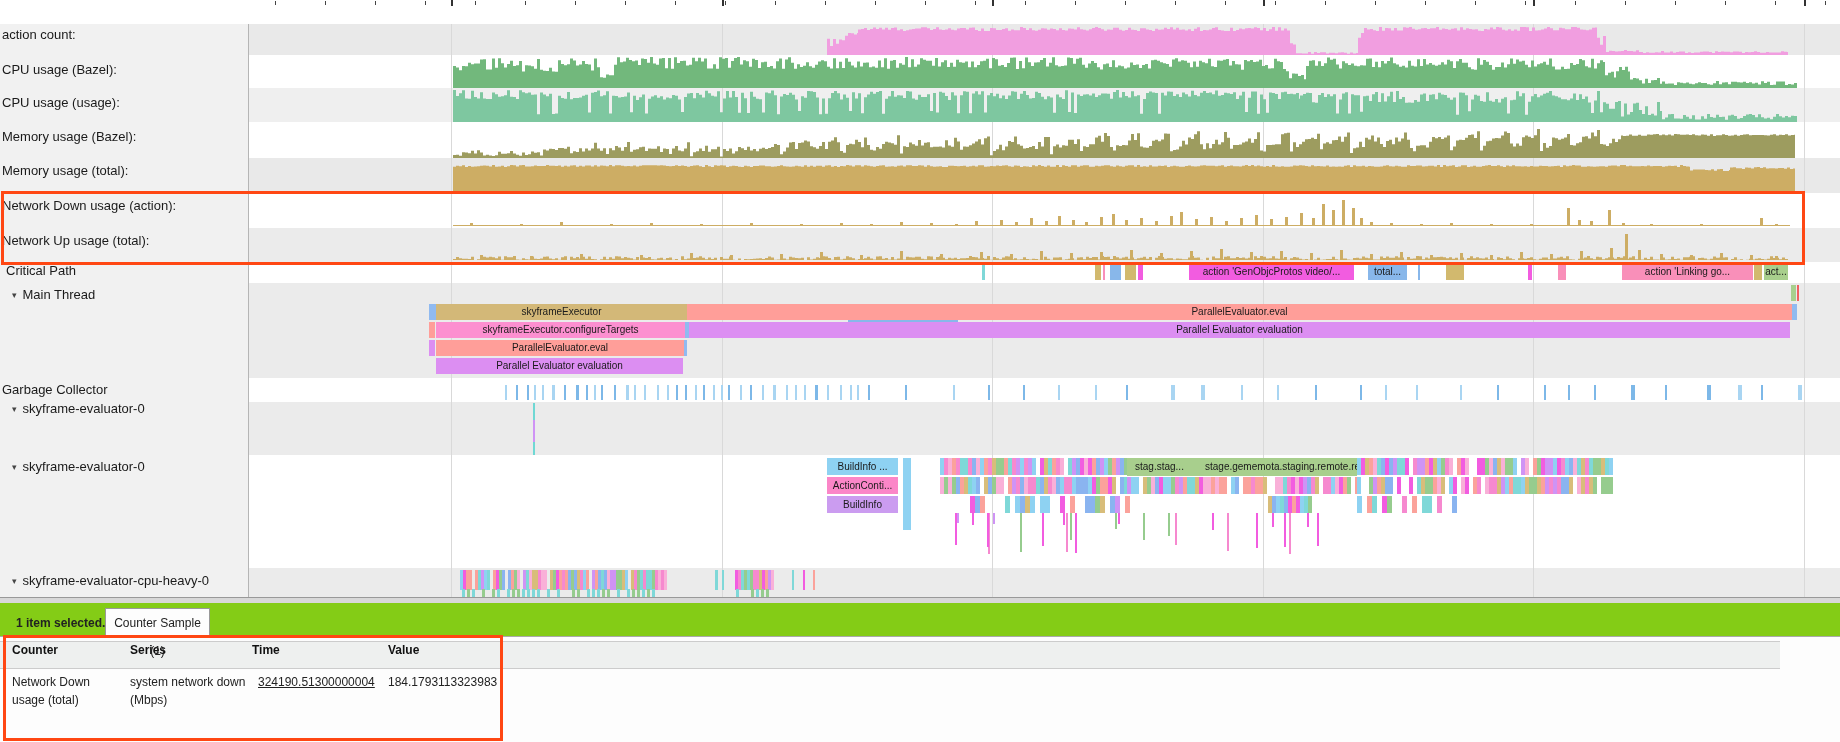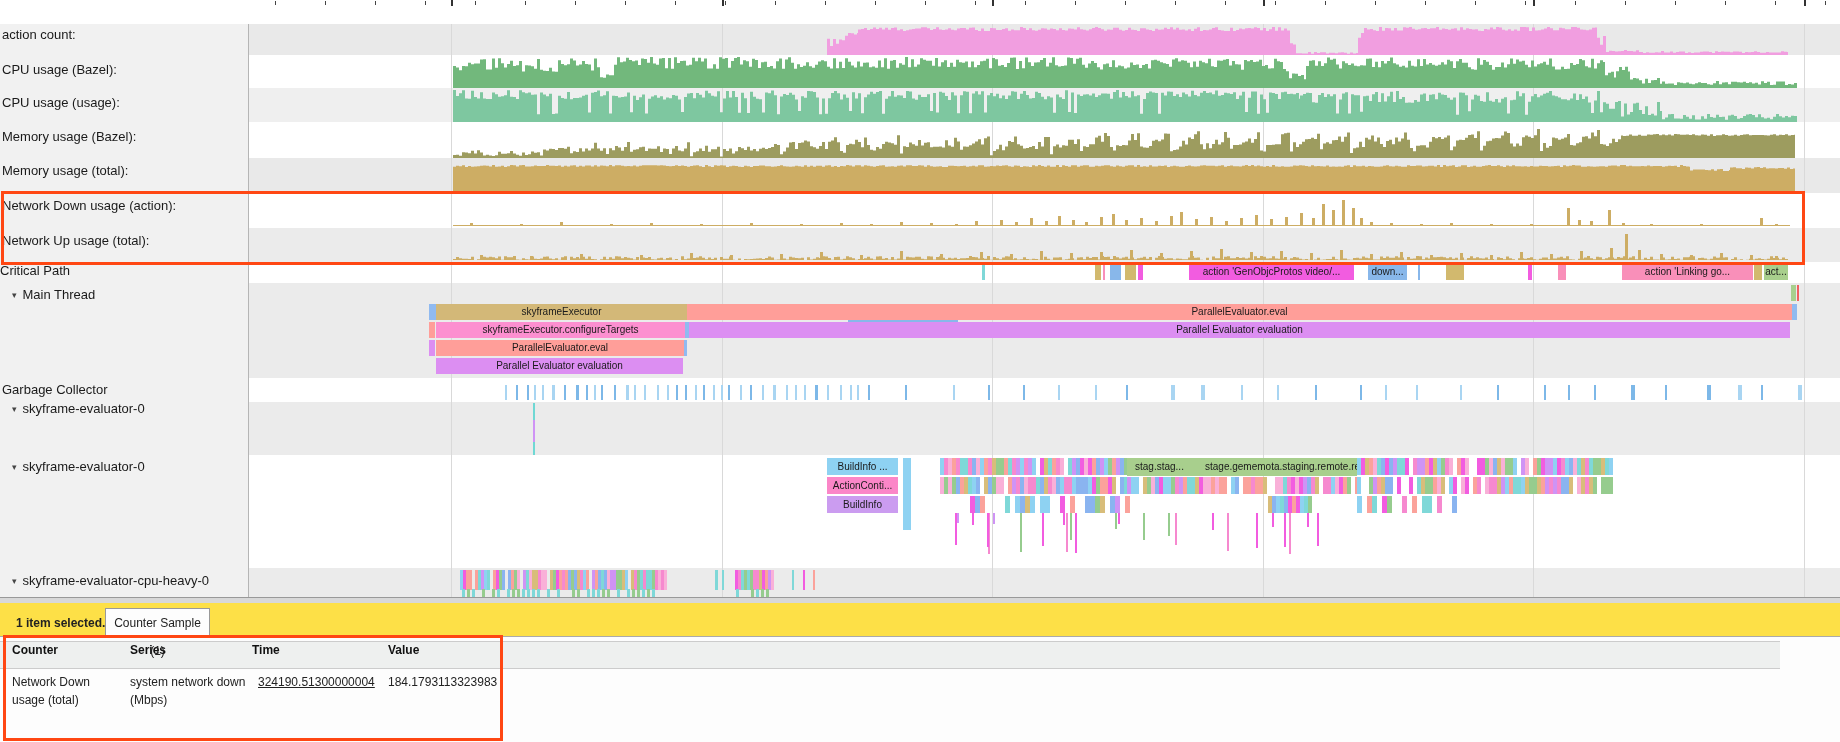--- a/index.html
+++ b/index.html
@@ -3,21 +3,21 @@
 <meta charset="utf-8">
 <style>
   html,body{margin:0;padding:0;background:#fff;}
   #app{position:relative;width:1840px;height:742px;font-family:"Liberation Sans",sans-serif;overflow:hidden;background:#fff;color:#222;}
   .abs{position:absolute;}
   .lbl{position:absolute;font-size:13px;color:#1a1a1a;white-space:nowrap;}
   .arrow{display:inline-block;font-size:9px;color:#444;margin-right:6px;transform:translateY(-1px);}
   #proc-header{position:absolute;left:0;top:6px;width:1840px;height:18px;background:#d3d3d3;border-bottom:1px solid #9a9a9a;font-size:11px;line-height:18px;color:#222;}
   #proc-header .arrow{margin-left:9px;margin-right:5px;}
   #left-panel{position:absolute;left:0;top:24px;width:248px;height:573px;background:#f1f1f1;border-right:1px solid #b5b5b5;z-index:5;}
-  #bottom-panel{position:absolute;left:0;top:603px;width:1840px;height:139px;background:#fde047;font-size:12px;}
+  #bottom-panel{position:absolute;left:0;top:603px;width:1840px;height:139px;background:#84cc16;font-size:12px;}
   #status-text{position:absolute;left:16px;top:13px;font-weight:bold;color:#222;}
   #tab{position:absolute;left:105px;top:5px;width:103px;height:28px;background:#fdfdfd;border:1px solid #999;border-bottom:none;text-align:center;line-height:28px;z-index:3;}
   #tab-content{position:absolute;left:0;top:33px;width:1840px;height:106px;background:#fdfdfd;border-top:1px solid #aaa;}
   .th{position:absolute;top:6px;font-weight:bold;color:#111;}
   #thead-band{position:absolute;left:0;top:4px;width:1780px;height:26px;background:#eef0ef;border-top:1px solid #ccc;border-bottom:1px solid #ccc;}
   .td{position:absolute;top:36px;line-height:18px;color:#222;}
   .redbox{position:absolute;border:3px solid #ff4713;z-index:40;pointer-events:none;}
   .barlabel{font-size:10px;color:#1a1a1a;text-align:center;white-space:nowrap;overflow:hidden;position:absolute;}
 </style>
 </head>
@@ -193,21 +193,21 @@
         <rect x="1775" y="256" width="3" height="4" fill="#cdad64"></rect>
       </svg>
       <div class="barlabel" style="position: absolute; left: 848px; top: 264px; width: 110px; height: 16px; background: rgb(136, 183, 234); line-height: 16px; margin-top: 44px;">action 'Creatin...</div>
       <div class="barlabel" style="position: absolute; left: 982px; top: 264px; width: 3px; height: 16px; background: rgb(127, 216, 216); line-height: 16px;"></div>
       <div class="barlabel" style="position: absolute; left: 1095px; top: 264px; width: 6px; height: 16px; background: rgb(210, 185, 110); line-height: 16px;"></div>
       <div class="barlabel" style="position: absolute; left: 1103px; top: 264px; width: 2px; height: 16px; background: rgb(249, 143, 185); line-height: 16px;"></div>
       <div class="barlabel" style="position: absolute; left: 1110px; top: 264px; width: 11px; height: 16px; background: rgb(136, 183, 234); line-height: 16px;"></div>
       <div class="barlabel" style="position: absolute; left: 1125px; top: 264px; width: 11px; height: 16px; background: rgb(210, 185, 110); line-height: 16px;"></div>
       <div class="barlabel" style="position: absolute; left: 1138px; top: 264px; width: 5px; height: 16px; background: rgb(242, 92, 224); line-height: 16px;"></div>
       <div class="barlabel" style="position: absolute; left: 1189px; top: 264px; width: 165px; height: 16px; background: rgb(242, 92, 224); line-height: 16px;">action 'GenObjcProtos video/...</div>
-      <div class="barlabel" style="position: absolute; left: 1368px; top: 264px; width: 39px; height: 16px; background: rgb(136, 183, 234); line-height: 16px;">down...</div>
+      <div class="barlabel" style="position: absolute; left: 1368px; top: 264px; width: 39px; height: 16px; background: rgb(136, 183, 234); line-height: 16px;">total...</div>
       <div class="barlabel" style="position: absolute; left: 1418px; top: 264px; width: 2px; height: 16px; background: rgb(136, 183, 234); line-height: 16px;"></div>
       <div class="barlabel" style="position: absolute; left: 1446px; top: 264px; width: 18px; height: 16px; background: rgb(210, 185, 110); line-height: 16px;"></div>
       <div class="barlabel" style="position: absolute; left: 1528px; top: 264px; width: 4px; height: 16px; background: rgb(242, 92, 224); line-height: 16px;"></div>
       <div class="barlabel" style="position: absolute; left: 1558px; top: 264px; width: 8px; height: 16px; background: rgb(249, 143, 185); line-height: 16px;"></div>
       <div class="barlabel" style="position: absolute; left: 1622px; top: 264px; width: 131px; height: 16px; background: rgb(249, 143, 185); line-height: 16px;">action 'Linking go...</div>
       <div class="barlabel" style="position: absolute; left: 1754px; top: 264px; width: 8px; height: 16px; background: rgb(210, 185, 110); line-height: 16px;"></div>
       <div class="barlabel" style="position: absolute; left: 1764px; top: 264px; width: 24px; height: 16px; background: rgb(168, 207, 141); line-height: 16px;">act...</div>
       <div class="barlabel" style="position: absolute; left: 1791px; top: 285px; width: 5px; height: 16px; background: rgb(168, 207, 141); line-height: 16px;"></div>
       <div class="barlabel" style="position: absolute; left: 1797px; top: 285px; width: 2px; height: 16px; background: rgb(240, 96, 96); line-height: 16px;"></div>
       <div class="barlabel" style="position: absolute; left: 429px; top: 304px; width: 7px; height: 16px; background: rgb(144, 186, 240); line-height: 16px;"></div>
@@ -729,21 +729,21 @@
     </div>
 
   <div id="left-panel">
       <div class="lbl" style="top: 3px; left: 2px;"><span>action count:</span></div>
       <div class="lbl" style="top: 38px; left: 2px;"><span>CPU usage (Bazel):</span></div>
       <div class="lbl" style="top: 71px; left: 2px;"><span>CPU usage (usage):</span></div>
       <div class="lbl" style="top: 105px; left: 2px;"><span>Memory usage (Bazel):</span></div>
       <div class="lbl" style="top: 139px; left: 2px;"><span>Memory usage (total):</span></div>
       <div class="lbl" style="top: 174px; left: 2px;"><span>Network Down usage (action):</span></div>
       <div class="lbl" style="top: 209px; left: 2px;"><span>Network Up usage (total):</span></div>
-      <div class="lbl" style="top: 239px; left: 0;"><span>Critical Path</span></div>
+      <div class="lbl" style="top: 239px; left: 6px;"><span>Critical Path</span></div>
       <div class="lbl" style="top: 263px; left: 12px;"><span class="arrow">▾</span><span>Main Thread</span></div>
       <div class="lbl" style="top: 358px; left: 2px;"><span>Garbage Collector</span></div>
       <div class="lbl" style="top: 377px; left: 12px;"><span class="arrow">▾</span><span>skyframe-evaluator-0</span></div>
       <div class="lbl" style="top: 435px; left: 12px;"><span class="arrow">▾</span><span>skyframe-evaluator-0</span></div>
       <div class="lbl" style="top: 549px; left: 12px;"><span class="arrow">▾</span><span>skyframe-evaluator-cpu-heavy-0</span></div>
     </div>
 
   <div class="abs" style="left:0;top:597px;width:1840px;height:1px;background:#999;"></div>
   <div class="abs" style="left:0;top:598px;width:1840px;height:5px;background:#d8d8d8;border-bottom:1px solid #bdbdbd;"></div>
 

